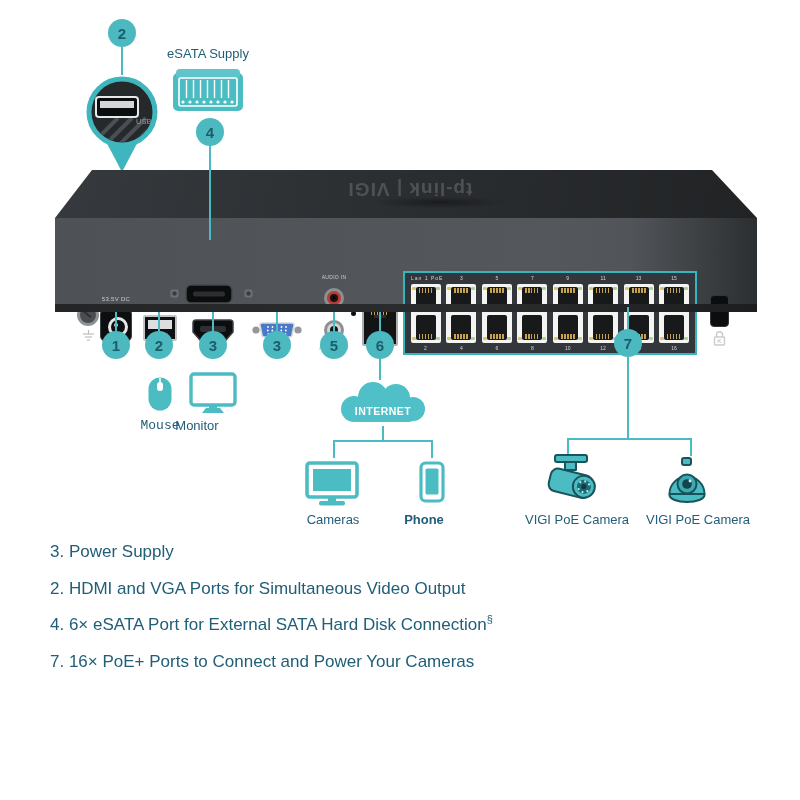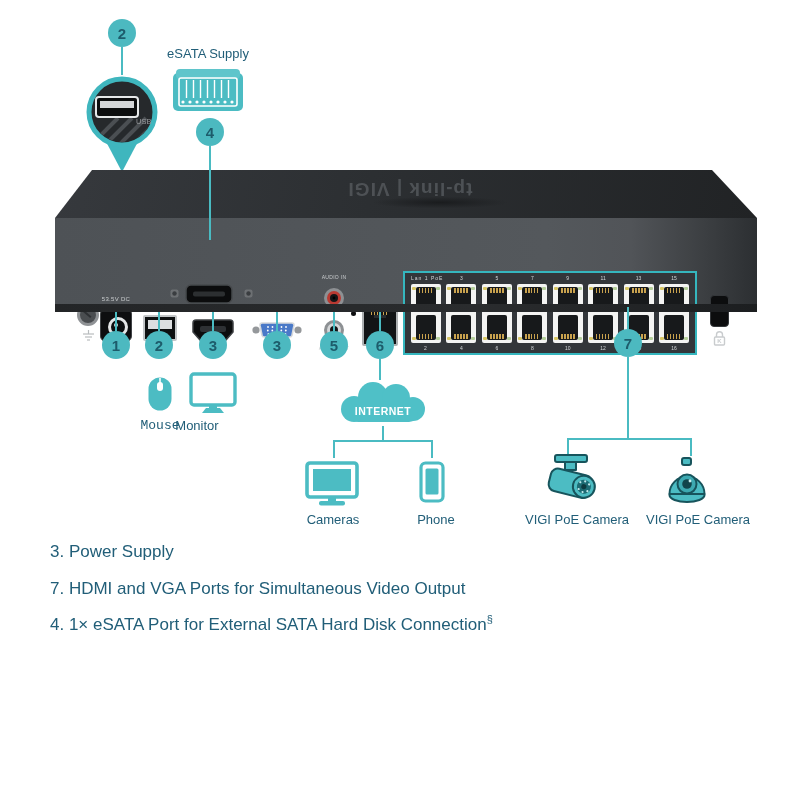--- a/index.html
+++ b/index.html
@@ -421,21 +421,21 @@
     <rect x="8" y="8" width="38" height="22" fill="#4cbcc3"></rect>
     <rect x="23" y="36" width="8" height="4" fill="#4cbcc3"></rect>
     <rect x="14" y="40" width="26" height="4.5" rx="2" fill="#4cbcc3"></rect>
   </svg>
   <div class="lbl" style="left:293px;top:512px;width:80px;">Cameras</div>
 
   <svg class="abs" style="left:419px;top:461px;" width="26" height="42" viewBox="0 0 26 42">
     <rect x="2" y="2" width="22" height="38" rx="4.5" fill="#ffffff" stroke="#4cbcc3" stroke-width="3.2"></rect>
     <rect x="6.5" y="7.5" width="13" height="26" rx="1.5" fill="#4cbcc3"></rect>
   </svg>
-  <div class="lbl" style="left:396px;top:512px;width:80px;">Phone</div>
+  <div class="lbl" style="left:384px;top:512px;width:80px;font-weight:bold;">Phone</div>
 
   <div class="co-line" style="left:627px;top:307px;height:22px;"></div>
   <div class="co-circle" style="left:614px;top:329px;">7</div>
   <div class="co-line" style="left:627px;top:357px;height:81px;"></div>
   <div class="branch" style="left:567px;top:438px;width:121px;height:16px;"></div>
 
   <svg class="abs" style="left:546px;top:452px;" width="58" height="56" viewBox="0 0 58 56">
     <g fill="#4cbcc3" stroke="#17545c" stroke-width="2" stroke-linejoin="round">
       <rect x="9" y="3" width="32" height="7" rx="2"></rect>
       <rect x="19" y="10" width="11" height="8"></rect>
@@ -469,21 +469,22 @@
     <circle cx="23" cy="28" r="4.8" fill="#12444b"></circle>
     <circle cx="26" cy="25" r="1.4" fill="#cfeff1"></circle>
   </svg>
   <div class="lbl" style="left:638px;top:512px;width:120px;">VIGI PoE Camera</div>
 
   <ol id="legend">
 
       <li><span>3. Power Supply</span><sup></sup></li>
 
 
-      <li><span>7. HDMI and VGA Ports for Simultaneous Video Output</span><sup></sup></li>
-
-      <li><span>4. 1× eSATA Port for External SATA Hard Disk Connection</span><sup>§</sup></li>
-
-
-
+      <li><span>2. HDMI and VGA Ports for Simultaneous Video Output</span><sup></sup></li>
+
+      <li><span>4. 6× eSATA Port for External SATA Hard Disk Connection</span><sup>§</sup></li>
+
+
+
+      <li><span>7. 16× PoE+ Ports to Connect and Power Your Cameras</span><sup></sup></li>
     </ol>
 
 </div>
 
 </body></html>

